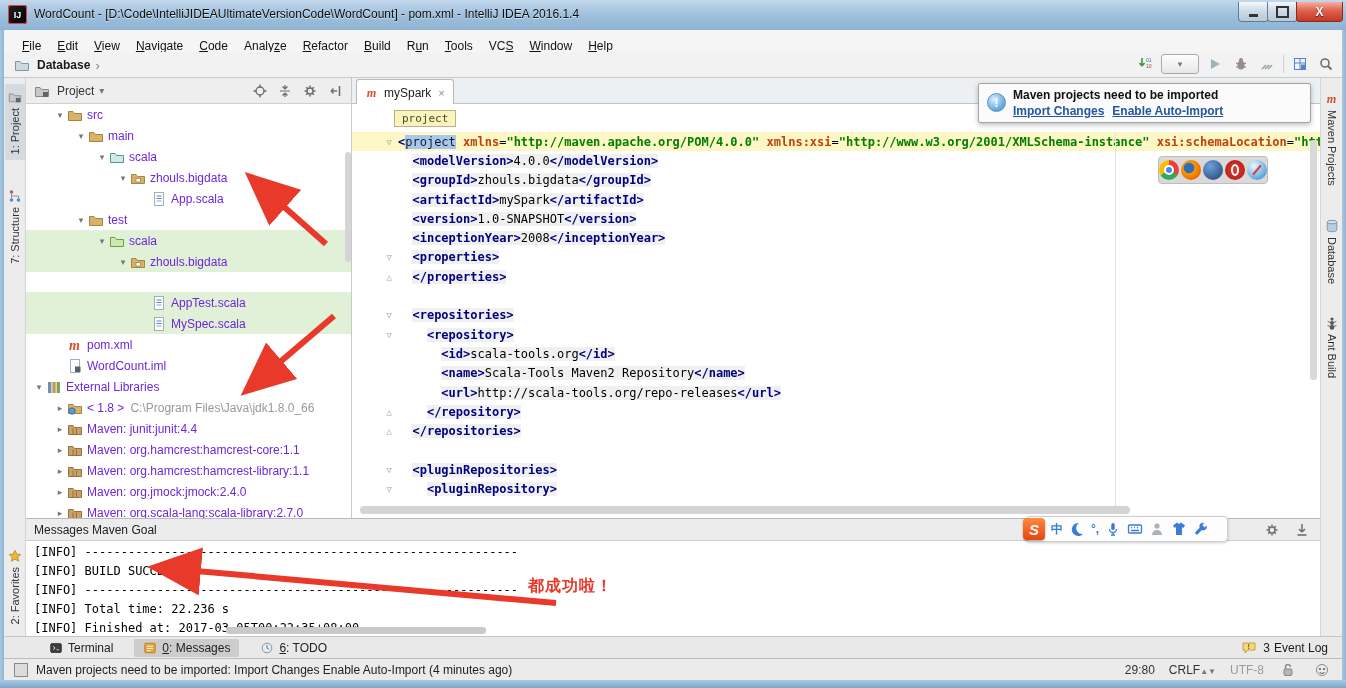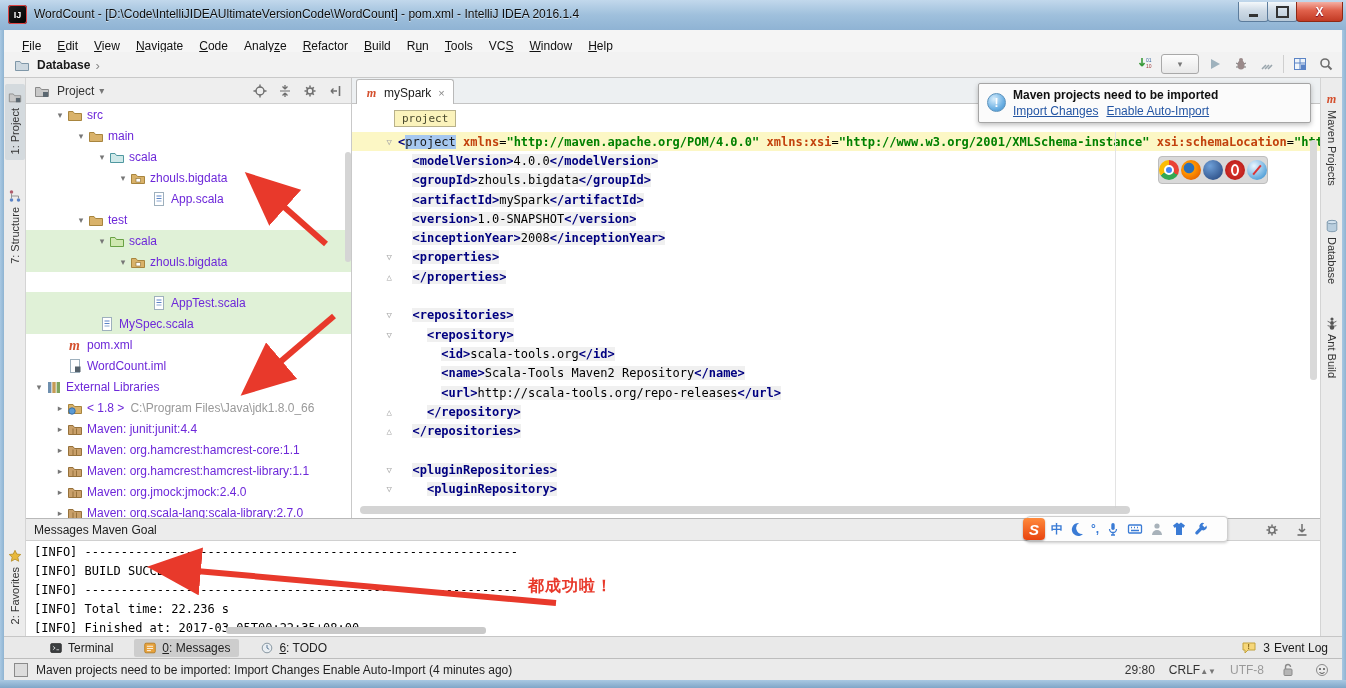--- a/index.html
+++ b/index.html
@@ -86,21 +86,21 @@
   #hsb-editor{left:360px;top:506px;width:770px;height:8px;background:#cdcdcd;border-radius:4px;opacity:.85;}
   #vsb-editor{left:1310px;top:140px;width:7px;height:240px;background:#d9d9d9;border-radius:3px;}
   
   #notif{left:978px;top:83px;width:333px;height:40px;background:#fbfbfb;border:1px solid #a5a5a5;border-radius:2px;
     box-shadow:0 2px 5px rgba(0,0,0,.25);padding:4px 8px 4px 34px;box-sizing:border-box;z-index:30;}
   #notif-icon{position:absolute;left:8px;top:9px;width:19px;height:19px;border-radius:50%;
     background:radial-gradient(circle at 35% 30%,#d8eefc,#6db1e4 60%,#3f8cc9);color:#fff;font-weight:bold;
     display:flex;align-items:center;justify-content:center;font-size:12px;border:1px solid #5c93bd;box-sizing:border-box;}
   #notif-title{font-weight:bold;font-size:12px;color:#111;}
   #notif-links{margin-top:2px;display:flex;gap:8px;}
-  #notif-links span{color:#2456a4;text-decoration:underline;}
+  #notif-links span{color:#2456a4;text-decoration:underline;font-weight:bold;}
   
   #browser-bar{left:1158px;top:156px;width:110px;height:28px;background:#d9d9d9;border:1px solid #bdbdbd;border-radius:4px;
     display:flex;align-items:center;justify-content:center;gap:2px;z-index:25;box-sizing:border-box;}
   .bico{width:20px;height:20px;border-radius:50%;position:relative;flex:none;}
   #b-chrome{background:conic-gradient(#ea4335 0 33%,#34a853 33% 66%,#fbbc05 66% 100%);}
   #b-chrome:after{content:"";position:absolute;left:5px;top:5px;width:10px;height:10px;border-radius:50%;
     background:#4285f4;border:2px solid #fff;box-sizing:border-box;}
   #b-firefox{background:radial-gradient(circle at 40% 40%,#2b6fb8 0 28%,#ff9500 34%,#e66000 80%);}
   #b-globe{background:radial-gradient(circle at 35% 30%,#6fa0d8,#1f3f77);}
   #b-opera{background:radial-gradient(#e03c31,#b01515);}
@@ -386,21 +386,21 @@
         <div class="trow hl" style="padding-left: 112px; margin-top: 20px;">
           <span class="arrow"></span>
           <span class="ticon"><svg width="16" height="16" viewBox="0 0 16 16">
               <rect x="3.5" y="1.5" width="9" height="13" fill="#fff" stroke="#9eb0bd"></rect>
               <line x1="5.5" y1="5" x2="10.5" y2="5" stroke="#5b84c6"></line>
               <line x1="5.5" y1="7.5" x2="10.5" y2="7.5" stroke="#5b84c6"></line>
               <line x1="5.5" y1="10" x2="10.5" y2="10" stroke="#8aa7d0"></line>
             </svg></span>
           <span class="tlabel">AppTest.scala</span>
         </div>
-        <div class="trow hl" style="padding-left: 60px;">
+        <div class="trow hl" style="padding-left: 112px;">
           <span class="arrow"></span>
           <span class="ticon"><svg width="16" height="16" viewBox="0 0 16 16">
               <rect x="3.5" y="1.5" width="9" height="13" fill="#fff" stroke="#9eb0bd"></rect>
               <line x1="5.5" y1="5" x2="10.5" y2="5" stroke="#5b84c6"></line>
               <line x1="5.5" y1="7.5" x2="10.5" y2="7.5" stroke="#5b84c6"></line>
               <line x1="5.5" y1="10" x2="10.5" y2="10" stroke="#8aa7d0"></line>
             </svg></span>
           <span class="tlabel">MySpec.scala</span>
         </div>
         <div class="trow" style="padding-left: 28px;">

